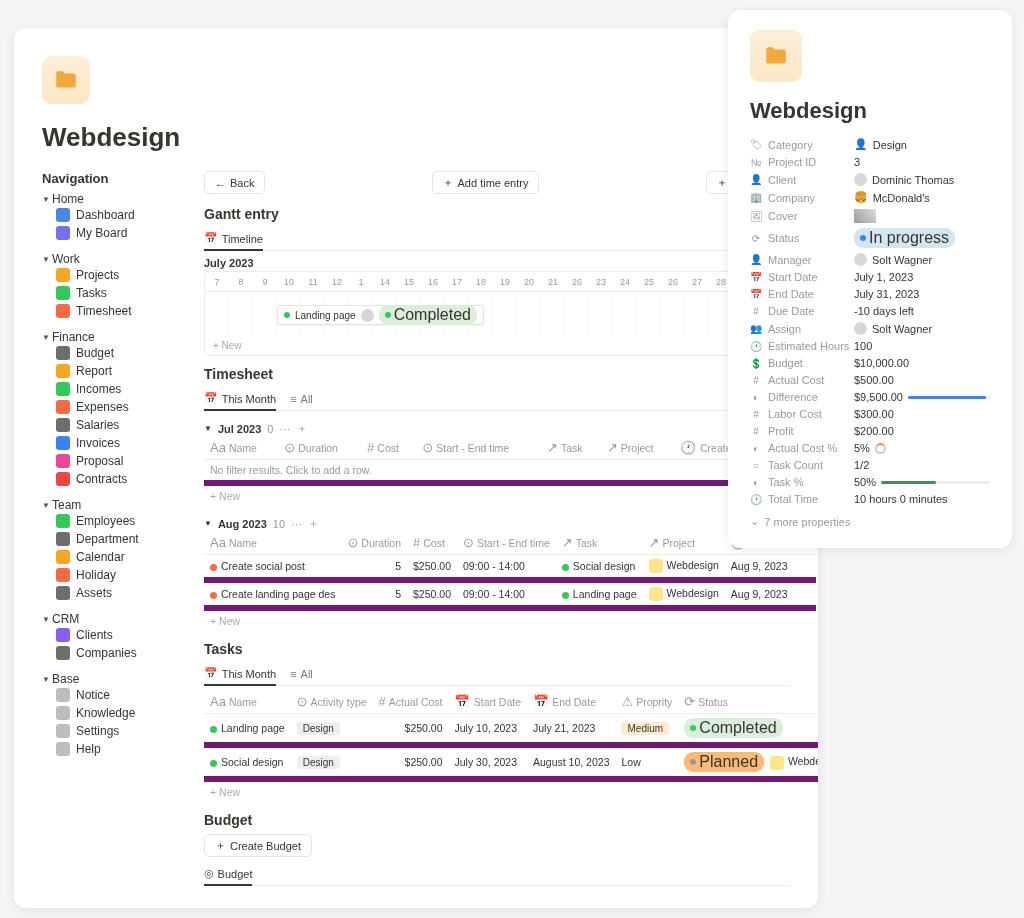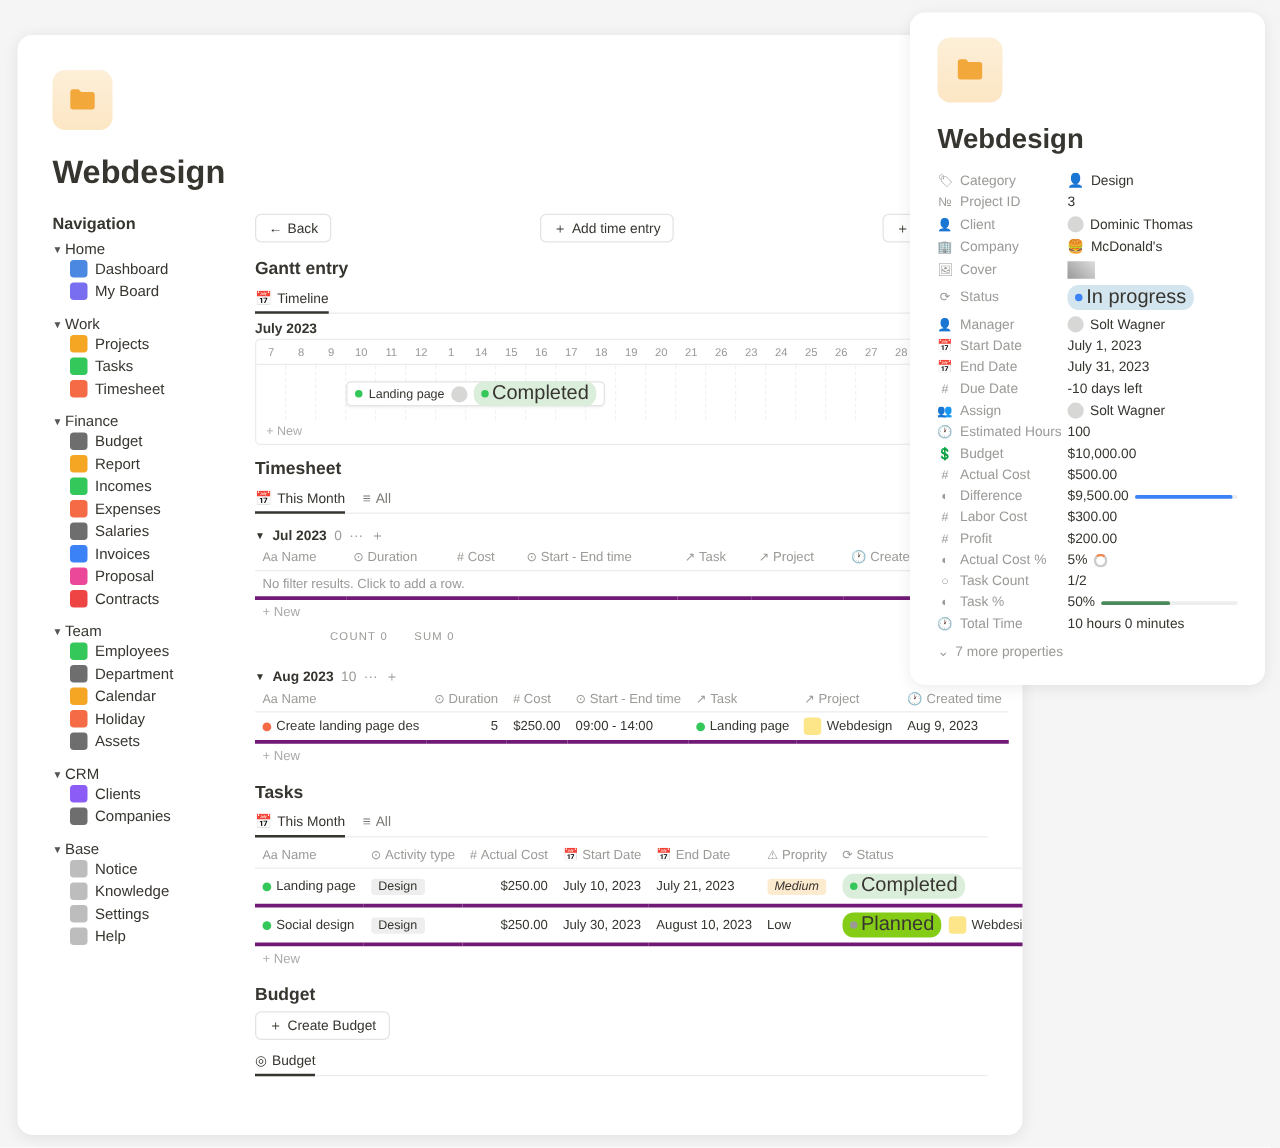--- a/index.html
+++ b/index.html
@@ -37,22 +37,22 @@
   .gantt-grid span { width: 24px; border-right: 1px dashed #f2f2f1; }
   .gantt-bar { position: absolute; top: 13px; height: 20px; background: #fff; border: 1px solid #e3e3e1; border-radius: 4px; display: flex; align-items: center; padding: 0 6px; font-size: 10px; gap: 5px; box-shadow: 0 1px 2px rgba(0,0,0,0.05); }
   .status-pill { display: inline-flex; align-items: center; gap: 3px; border-radius: 9px; padding: 1px 6px; font-size: 16px; }
   .bullet { width: 6px; height: 6px; border-radius: 50%; display: inline-block; }
   .gantt-new { padding: 4px 8px; font-size: 10px; color: #aaa; cursor: pointer; }
   .subhead { display: flex; align-items: center; gap: 6px; font-size: 11px; font-weight: 600; margin-top: 10px; }
   .subhead .tri { font-size: 8px; }
   .subhead .count-s { color: #9b9a97; font-weight: 400; }
   table.data { width: 100%; border-collapse: collapse; font-size: 10.5px; }
   table.data th { text-align: left; font-weight: 400; color: #9b9a97; padding: 4px 6px; border-bottom: 1px solid #ececeb; white-space: nowrap; }
-  table.data th .thico { margin-right: 3px; font-size: 10px; }
-  table.data td { padding: 4px 6px; border-bottom: 3px solid #701a75; white-space: nowrap; }
+  table.data th .thico { margin-right: 3px; font-size: 13px; }
+  table.data td { padding: 4px 6px; border-bottom: 6px solid #701a75; white-space: nowrap; }
   .empty-row { color: #9b9a97; font-size: 10.5px; padding: 5px 6px; }
   .add-new { color: #aaa; font-size: 10.5px; padding: 4px 6px; cursor: pointer; }
   .count-line { color: #9b9a97; font-size: 9px; letter-spacing: 1px; padding: 4px 0 10px 60px; }
   .count-line span.lbl { font-size: 9px; }
   .task-dot { width: 7px; height: 7px; border-radius: 50%; display: inline-block; margin-right: 4px; vertical-align: middle; }
   .tag { display: inline-block; padding: 1px 6px; border-radius: 3px; font-size: 10px; }
   .avatar-sm { width: 13px; height: 13px; border-radius: 50%; background: #d7d7d6; display: inline-block; vertical-align: middle; }
   .prop-row { display: flex; align-items: center; margin: 5px 0; font-size: 11px; }
   .prop-label { width: 104px; color: #9b9a97; display: flex; align-items: center; gap: 6px; }
   .prop-label .pico { width: 12px; text-align: center; font-size: 10px; }
@@ -252,41 +252,49 @@
                 <th><span class="thico">🕐</span>Created time</th>
               </tr>
             </thead>
             <tbody>
               <tr>
                 <td colspan="7" class="empty-row">No filter results. Click to add a row.</td>
               </tr>
             </tbody>
           </table>
           <div class="add-new">+  New</div>
-          <div class="count-line"><span class="lbl">COUNT </span>0&nbsp;&nbsp;&nbsp;&nbsp;&nbsp;&nbsp;<span class="lbl">SUM </span>0</div>
           <div class="subhead">
             <span class="tri">▼</span>
             <span>Aug 2023</span> 
             <span class="count-s">10</span> 
             <span class="count-s">···</span> 
             <span class="count-s">＋</span>
           </div>
           <table class="data">
             <thead>
               <tr>
                 <th><span class="thico">Aa</span>Name</th>
                 <th><span class="thico">⊙</span>Duration</th>
                 <th><span class="thico">#</span>Cost</th>
                 <th><span class="thico">⊙</span>Start - End time</th>
                 <th><span class="thico">↗</span>Task</th>
                 <th><span class="thico">↗</span>Project</th>
                 <th><span class="thico">🕐</span>Created time</th>
               </tr>
             </thead>
             <tbody>
+              <tr>
+                <td><span class="task-dot" style="background:#f46b45;"></span>Create social post</td>
+                <td style="text-align:right;">5</td>
+                <td style="text-align:right;">$250.00</td>
+                <td>09:00 - 14:00</td>
+                <td><span class="task-dot" style="background:#34c759;"></span>Social design</td>
+                <td><span class="ydot"></span>Webdesign</td>
+                <td>Aug 9, 2023</td>
+              </tr>
               <tr>
                 <td><span class="task-dot" style="background:#f46b45;"></span>Create landing page des</td>
                 <td style="text-align:right;">5</td>
                 <td style="text-align:right;">$250.00</td>
                 <td>09:00 - 14:00</td>
                 <td><span class="task-dot" style="background:#34c759;"></span>Landing page</td>
                 <td><span class="ydot"></span>Webdesign</td>
                 <td>Aug 9, 2023</td>
               </tr>
             </tbody>
@@ -318,31 +326,31 @@
           <th><span class="thico">⟳</span><span>Status</span></th>
         </tr>
           </thead>
         <tbody id="tasks-body">
             <tr>
               <td><span class="task-dot" style="background:#34c759;"></span>Landing page</td>
               <td><span class="tag" style="background:#eee;">Design</span></td>
               <td style="text-align:right;">$250.00</td>
               <td>July 10, 2023</td>
               <td>July 21, 2023</td>
-              <td><span class="tag" style="background:#fdebd0;font-style:italic;">Medium</span></td>
+              <td><span class="tag" style="background:#fdebd0;">Medium</span></td>
               <td><span class="status-pill" style="background:#dbeddb;"><span class="bullet" style="background:#34c759;"></span>Completed</span></td>
             </tr>
             <tr>
               <td><span class="task-dot" style="background:#34c759;"></span>Social design</td>
               <td><span class="tag" style="background:#eee;">Design</span></td>
               <td style="text-align:right;">$250.00</td>
               <td>July 30, 2023</td>
               <td>August 10, 2023</td>
               <td>Low</td>
-              <td><span class="status-pill" style="background:#84cc16;justify-content:center;"><span class="bullet" style="background:#9b9a97;"></span>Planned</span>&nbsp;&nbsp;<span class="ydot"></span>Webdesign</td>
+              <td><span class="status-pill" style="background:#fdba74;justify-content:center;"><span class="bullet" style="background:#9b9a97;"></span>Planned</span>&nbsp;&nbsp;<span class="ydot"></span>Webdesign</td>
             </tr>
           </tbody>
       </table>
       <div class="add-new">+  New</div>
 
       
       <div class="section-title">Budget</div>
       <button class="pill-btn" style="margin-bottom:6px;">
           <span class="plus">＋</span>
           <span>Create Budget</span>

